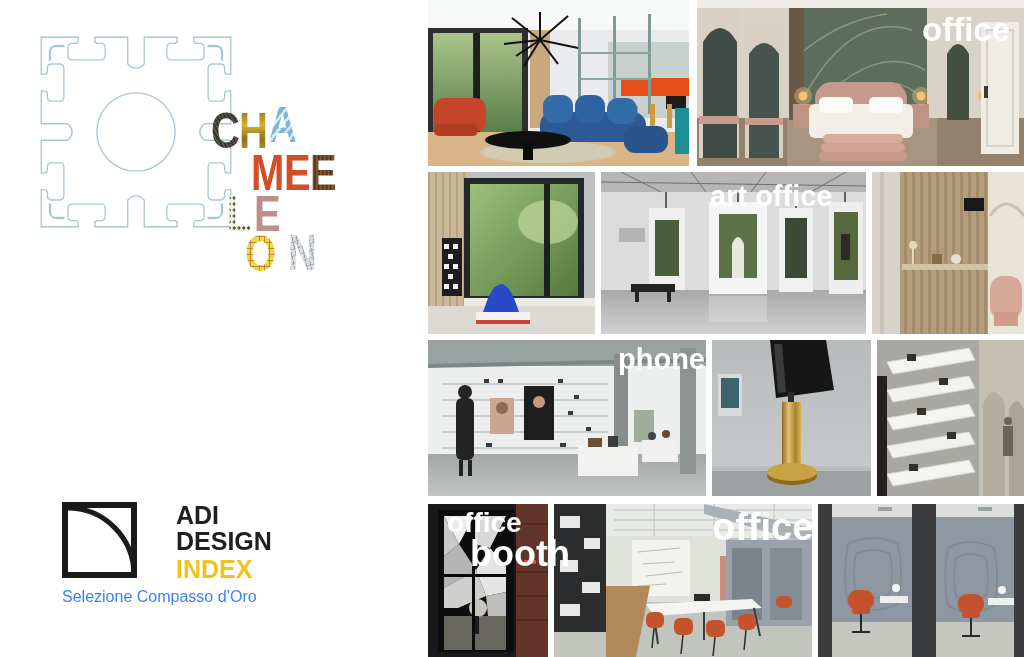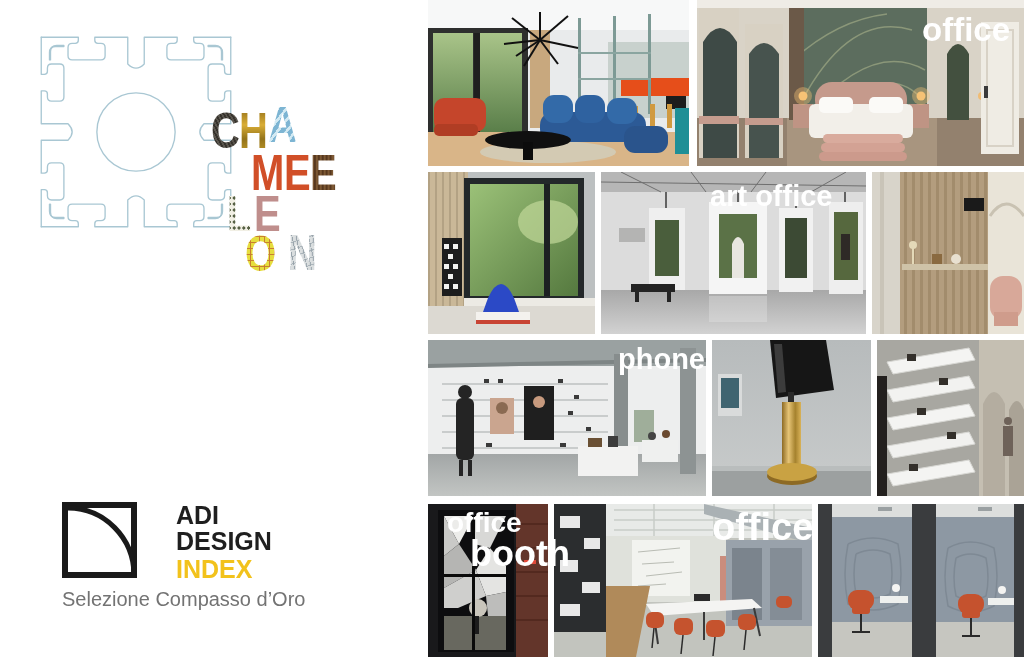--- a/index.html
+++ b/index.html
@@ -19,21 +19,21 @@
   .lt-m{color:#d14f28;}
   .lt-e2{color:#6a4a2c;} .tex.lt-e2{background-image:repeating-linear-gradient(90deg,#57381e 0 2px,#7c5834 2px 5px);}
   .lt-l{color:#8a9070;} .tex.lt-l{background-color:#f1efe4;background-image:radial-gradient(circle,#566044 1.6px,rgba(0,0,0,0) 1.9px);background-size:6px 6px;}
   .lt-e3{color:#bf8e8c;}
   .lt-o{color:#e0d63c;} .tex.lt-o{background-color:#e6dd3e;background-image:repeating-linear-gradient(0deg,#c87f30 0 1px,rgba(0,0,0,0) 1px 6px),repeating-linear-gradient(90deg,#c87f30 0 1px,rgba(0,0,0,0) 1px 6px);}
   .lt-n{color:#c9ced2;} .tex.lt-n{background-color:#dadedf;background-image:repeating-linear-gradient(75deg,#97a2aa 0 1px,rgba(0,0,0,0) 1px 5px),repeating-linear-gradient(-15deg,#aab4ba 0 1px,rgba(0,0,0,0) 1px 7px);}
   
   #adi-mark{position:absolute;left:62px;top:502px;width:75px;height:76px;}
   .adi-line{position:absolute;left:152px;font-weight:bold;font-size:25px;color:#1f1f1f;line-height:1;margin-left:24px;}
   #adi-index{color:#f2c21c;}
-  #adi-tagline{position:absolute;left:62px;top:588px;font-size:20px;color:#737373;}
+  #adi-tagline{position:absolute;left:62px;top:588px;font-size:16px;color:#3b82f6;}
   
   .ph{position:absolute;overflow:hidden;background:#ddd;}
   .ph svg{display:block;}
   .plabel{position:absolute;color:#ffffff;font-weight:bold;line-height:1;white-space:nowrap;}
 </style>
 </head>
 <body>
 
 <div id="canvas">
 

